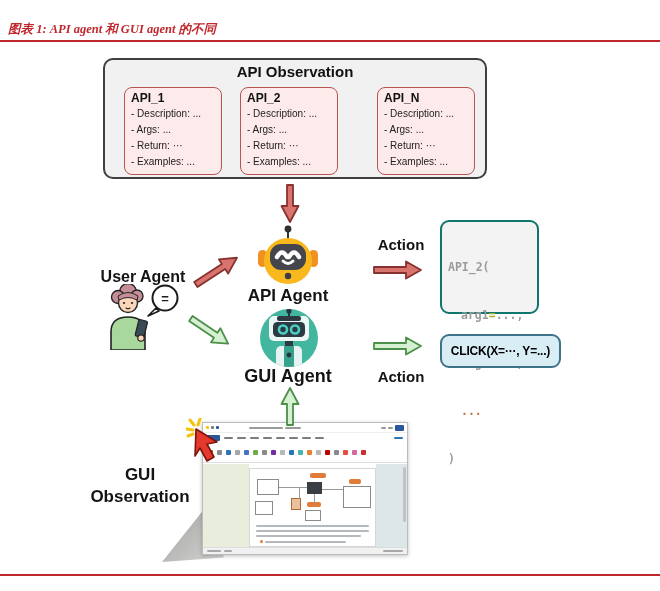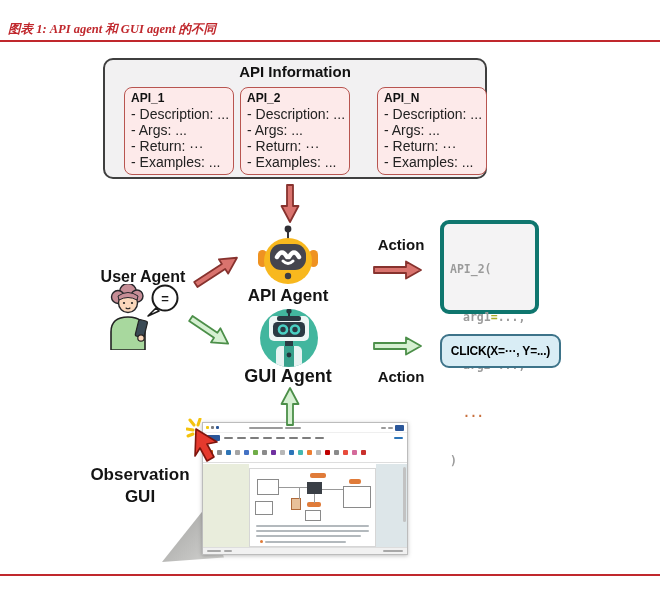--- a/index.html
+++ b/index.html
@@ -9,42 +9,42 @@
   
   .fig-title { position:absolute; left:8px; top:3px; font:italic 700 12.5px "Liberation Serif", serif; color:#c0282d; }
   .rule { position:absolute; left:0; width:660px; height:2px; background:#c0282d; }
   .rule-top { top:22px; }
   .rule-bottom { top:556px; }
   .fig-source { position:absolute; left:8px; top:559px; width:646px; font:italic 11px "Liberation Serif", serif; color:#c0282d; line-height:15px; }
 
   
   .api-info-box { position:absolute; left:103px; top:40px; width:384px; height:121px; background:#f2f1f2; border:2px solid #3f3f3f; border-radius:10px; }
   .api-info-title { text-align:center; margin-top:3px; font-weight:700; font-size:15px; color:#111; }
-  .api-card { position:absolute; top:27px; width:110px; height:88px; background:#fdeaea; border:1.5px solid #b85550; border-radius:8px; padding:3px 6px; }
+  .api-card { position:absolute; top:27px; width:98px; height:88px; background:#fdeaea; border:1.5px solid #b85550; border-radius:8px; padding:3px 6px; }
   .api-card-1 { left:19px; } .api-card-2 { left:135px; } .api-card-3 { left:272px; }
   .api-card-title { font-weight:700; font-size:12px; color:#111; margin-bottom:1px; }
-  .api-card-line { font-size:14px; color:#222; line-height:16px; white-space:nowrap; }
+  .api-card-line { font-size:10px; color:#222; line-height:16px; white-space:nowrap; }
 
   
   .lbl { position:absolute; font-weight:700; color:#141414; text-align:center; }
   .lbl-user-query { left:88px; top:250px; width:110px; font-size:16px; }
   .lbl-api-agent { left:218px; top:268px; width:140px; font-size:17px; }
   .lbl-gui-agent { left:218px; top:348px; width:140px; font-size:18px; }
   .lbl-action-top { left:371px; top:218px; width:60px; font-size:15px; }
   .lbl-action-bottom { left:371px; top:350px; width:60px; font-size:15px; }
   .lbl-gui-observation { left:70px; top:446px; width:140px; font-size:17px; line-height:22px; }
 
   .arr { position:absolute; overflow:visible; }
   .arr-diag-red { transform:rotate(-33deg); transform-origin:0 50%; }
   .arr-diag-green { transform:rotate(34deg); transform-origin:0 50%; }
 
   .icon-abs { position:absolute; }
 
   
-  .api-call-box { position:absolute; left:440px; top:202px; width:99px; height:94px; background:#f4f3f4; border:4px solid #0f766e; border-radius:9px; padding:5px 6px; font:600 11.5px "DejaVu Sans Mono", monospace; line-height:16px; white-space:pre; }
+  .api-call-box { position:absolute; left:440px; top:202px; width:99px; height:94px; background:#f4f3f4; border:2px solid #0f766e; border-radius:9px; padding:5px 6px; font:600 11.5px "DejaVu Sans Mono", monospace; line-height:16px; white-space:pre; }
   .code-txt { color:#9b9b9b; }
   .code-eq { color:#aaab27; }
   .code-dots { color:#c8703d; }
   .code-indent { padding-left:13px; }
   .click-box { position:absolute; left:440px; top:316px; width:121px; height:34px; background:#d9edf5; border:2px solid #3d7389; border-radius:9px; display:flex; align-items:center; justify-content:center; font-weight:700; font-size:12px; color:#000; letter-spacing:-0.2px;text-align:center; }
 
   
   .ww-shadow { position:absolute; left:162px; top:488px; width:62px; height:56px; background:linear-gradient(135deg,#9e9e9c,#d6d6d4); clip-path:polygon(72% 0, 100% 92%, 0 100%); z-index:1; }
   .word-window { position:absolute; left:202px; top:404px; width:206px; height:133px; background:#fff; border:1px solid #bcbcbc; box-shadow:0 1px 4px rgba(0,0,0,0.25); z-index:2; }
   .ww-titlebar { height:10px; display:flex; align-items:center; gap:2px; padding:0 3px; border-bottom:1px solid #efefef; }
@@ -82,21 +82,21 @@
 </style>
 </head>
 <body>
 
 <div class="canvas">
 
   <div class="fig-title">图表 1: API agent 和 GUI agent 的不同</div>
   <div class="rule rule-top"></div>
 
   <div class="api-info-box">
-    <div class="api-info-title">API Information</div>
+    <div class="api-info-title">API Observation</div>
 
     <div class="api-card api-card-1">
       <div class="api-card-title">API_1</div>
       <div class="api-card-line">- Description: ...</div>
       <div class="api-card-line">- Args: ...</div>
       <div class="api-card-line">- Return: ···</div>
       <div class="api-card-line">- Examples: ...</div>
     </div>
 
     <div class="api-card api-card-2">
@@ -204,22 +204,22 @@
     <div class="code-line code-indent"><span class="code-txt">arg2</span><span class="code-eq">=</span><span class="code-txt">...,</span></div>
     <div class="code-line code-indent"><span class="code-dots">...</span></div>
     <div class="code-line"><span class="code-txt">)</span></div>
   </div>
 
   <div class="click-box">
     <span>CLICK(X=···, Y=...)</span>
   </div>
 
   <div class="lbl lbl-gui-observation">
+    <div>GUI</div>
     <div>Observation</div>
-    <div>GUI</div>
   </div>
 
   <div class="ww-shadow"></div>
 
   <div class="word-window">
     <div class="ww-titlebar">
       <div class="chip" style="width:3px;height:3px;background:#f2c811"></div>
       <div class="chip" style="width:3px;height:3px;background:#7a7a7a"></div>
       <div class="chip" style="width:3px;height:3px;background:#2b579a"></div>
       <div class="ww-title-dash" style="width:34px;margin-left:28px;"></div>

